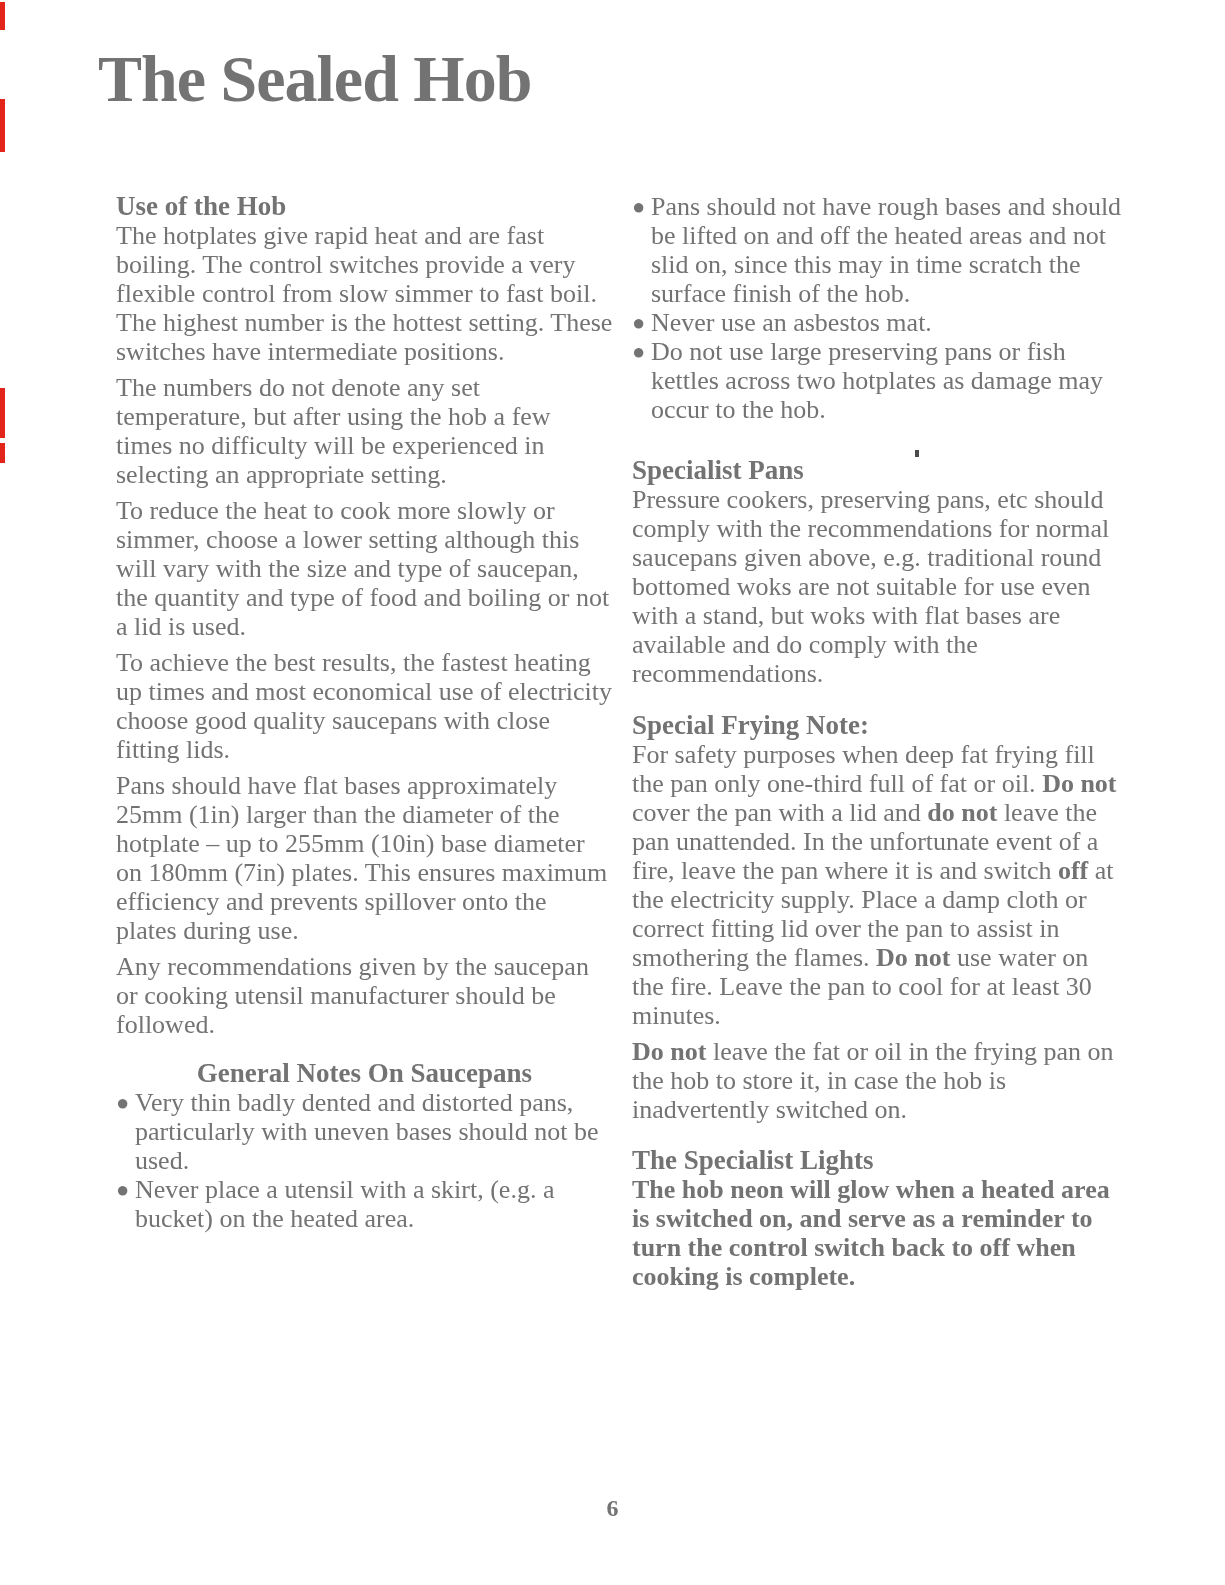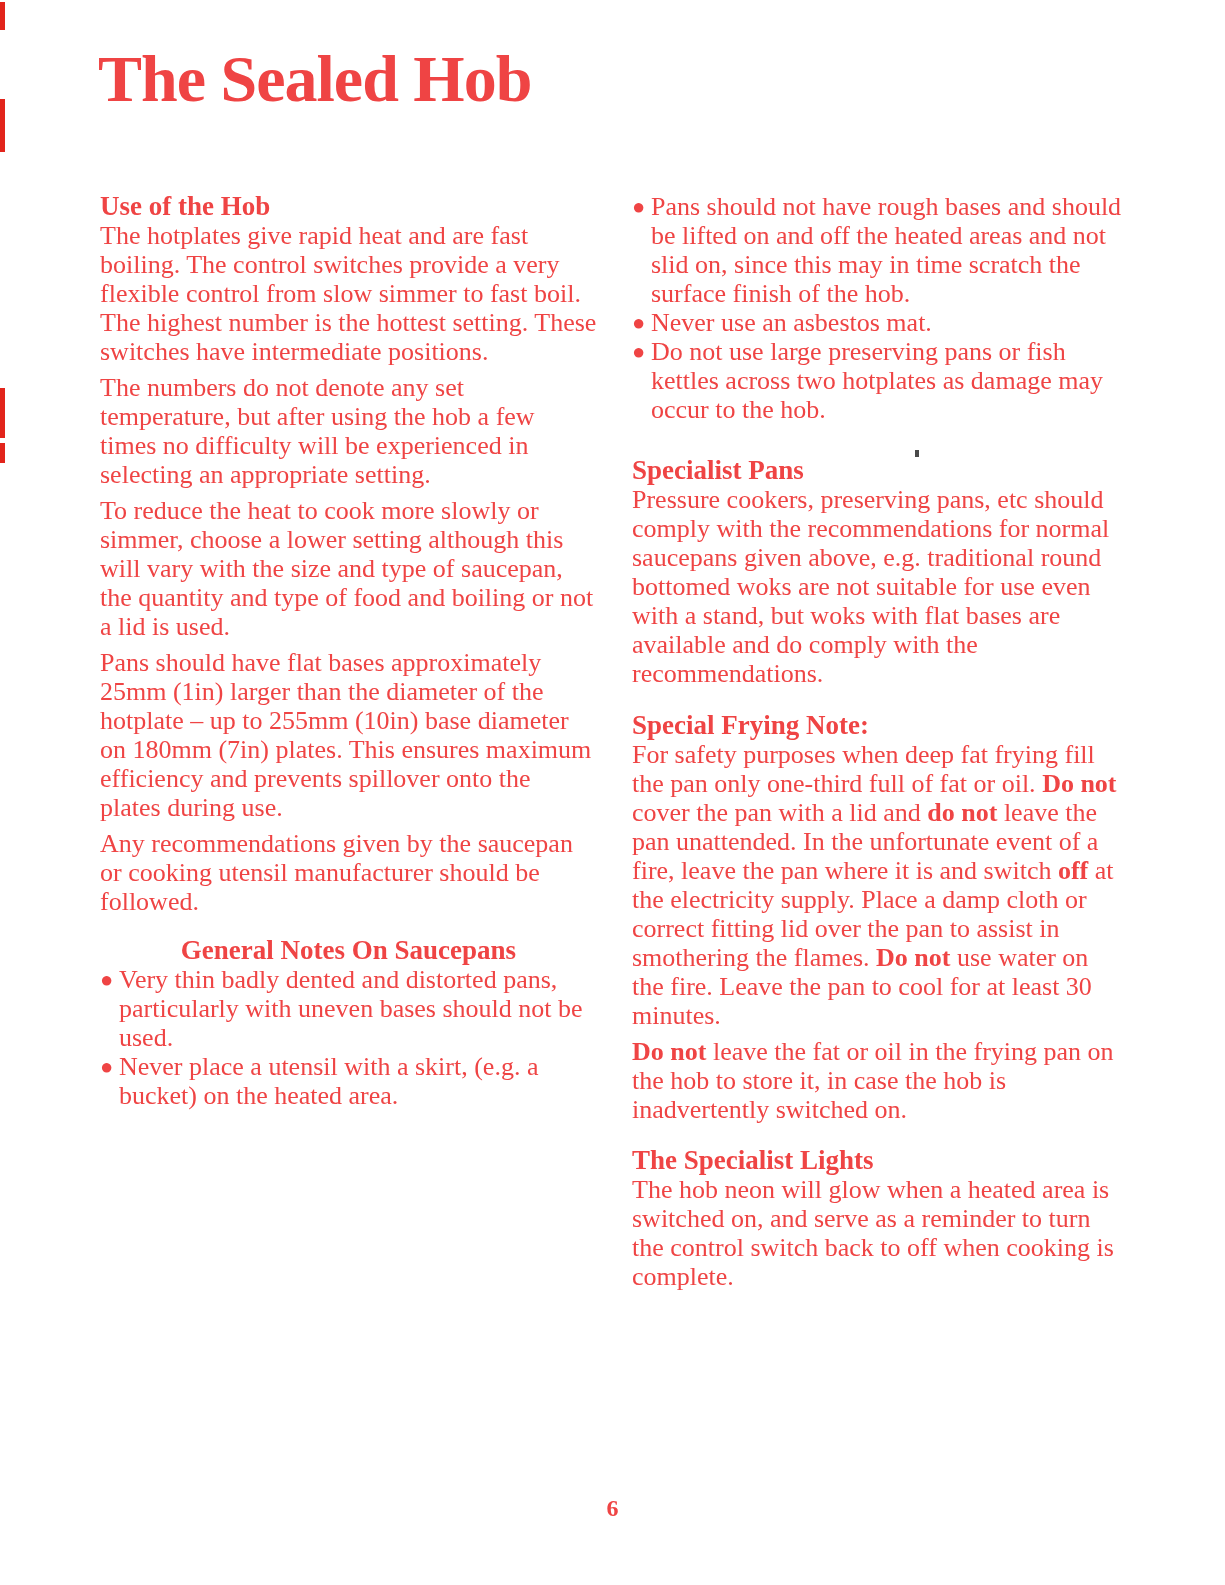--- a/index.html
+++ b/index.html
@@ -2,37 +2,37 @@
 <html><head>
 <meta charset="utf-8">
 <style>
   html,body{margin:0;padding:0;background:#ffffff;}
   .page{
     position:relative;
     width:1225px;height:1523px;
     background:#ffffff;
     overflow:hidden;
     font-family:"Liberation Serif","DejaVu Serif",serif;
-    color:#ef4444;
+    color:#737373;
   }
   .title{
     position:absolute;left:98px;top:46px;
     font-size:66px;line-height:1;font-weight:bold;letter-spacing:-1px;
     white-space:nowrap;
   }
   .col{
     position:absolute;top:192px;width:497px;
     font-size:26px;line-height:29px;
     text-align:left;
   }
-  .col-left{left:100px;}
+  .col-left{left:116px;}
   .col-right{left:632px;width:492px;}
   .heading{font-size:27px;font-weight:bold;margin:0;line-height:29px;}
   .para{margin:0 0 7px 0;}
-  .para:last-child{margin-bottom:8px;}
+  .para:last-child{margin-bottom:8px;font-weight:bold;}
   .bullet{display:flex;margin:0;}
   .bullet .dot{flex:0 0 19px;font-size:22px;line-height:29px;}
   .bullet .bt{flex:1;}
   .mt-l1{margin-top:22px;}
   .mt-l2{margin-top:20px;text-align:center;}
   .mt-r1{margin-top:32px;}
   .mt-r2{margin-top:23px;}
   .mt-r3{margin-top:22px;}
   .page-number{
     position:absolute;left:0;top:1495px;width:1225px;
@@ -54,20 +54,21 @@
 <div class="page">
 
   <div class="title">The Sealed Hob</div>
 
   <div class="col col-left">
     <h3 class="heading">Use of the Hob</h3>
     <p class="para">The hotplates give rapid heat and are fast boiling. The control switches provide a very flexible control from slow simmer to fast boil. The highest number is the hottest setting. These switches have intermediate positions.</p>
     <p class="para">The numbers do not denote any set temperature, but after using the hob a few times no difficulty will be experienced in selecting an appropriate setting.</p>
     <p class="para">To reduce the heat to cook more slowly or simmer, choose a lower setting although this will vary with the size and type of saucepan, the quantity and type of food and boiling or not a lid is used.</p>
 
+    <p class="para">To achieve the best results, the fastest heating up times and most economical use of electricity choose good quality saucepans with close fitting lids.</p>
     <p class="para">Pans should have flat bases approximately 25mm (1in) larger than the diameter of the hotplate – up to 255mm (10in) base diameter on 180mm (7in) plates. This ensures maximum efficiency and prevents spillover onto the plates during use.</p>
     <p class="para">Any recommendations given by the saucepan or cooking utensil manufacturer should be followed.</p>
 
     <h3 class="heading mt-l2">General Notes On Saucepans</h3>
     <div class="bullet">
       <span class="dot">●</span>
       <span class="bt">Very thin badly dented and distorted pans, particularly with uneven bases should not be used.</span>
     </div>
     <div class="bullet">
       <span class="dot">●</span>

